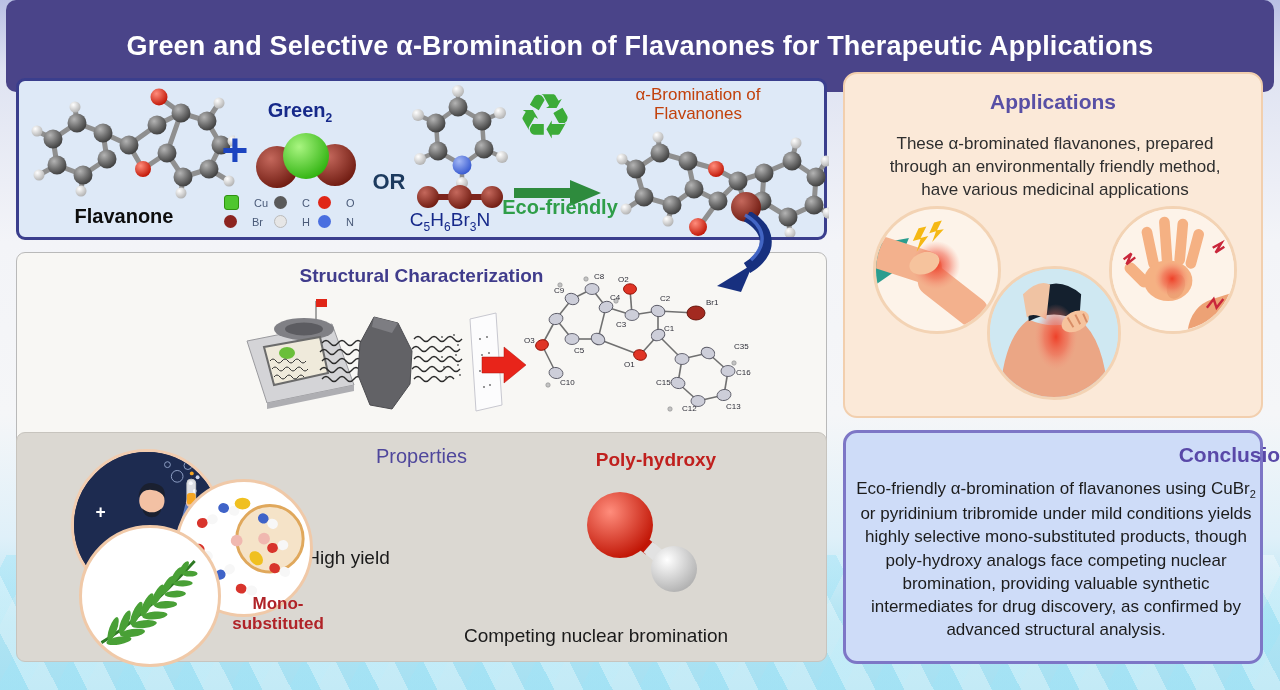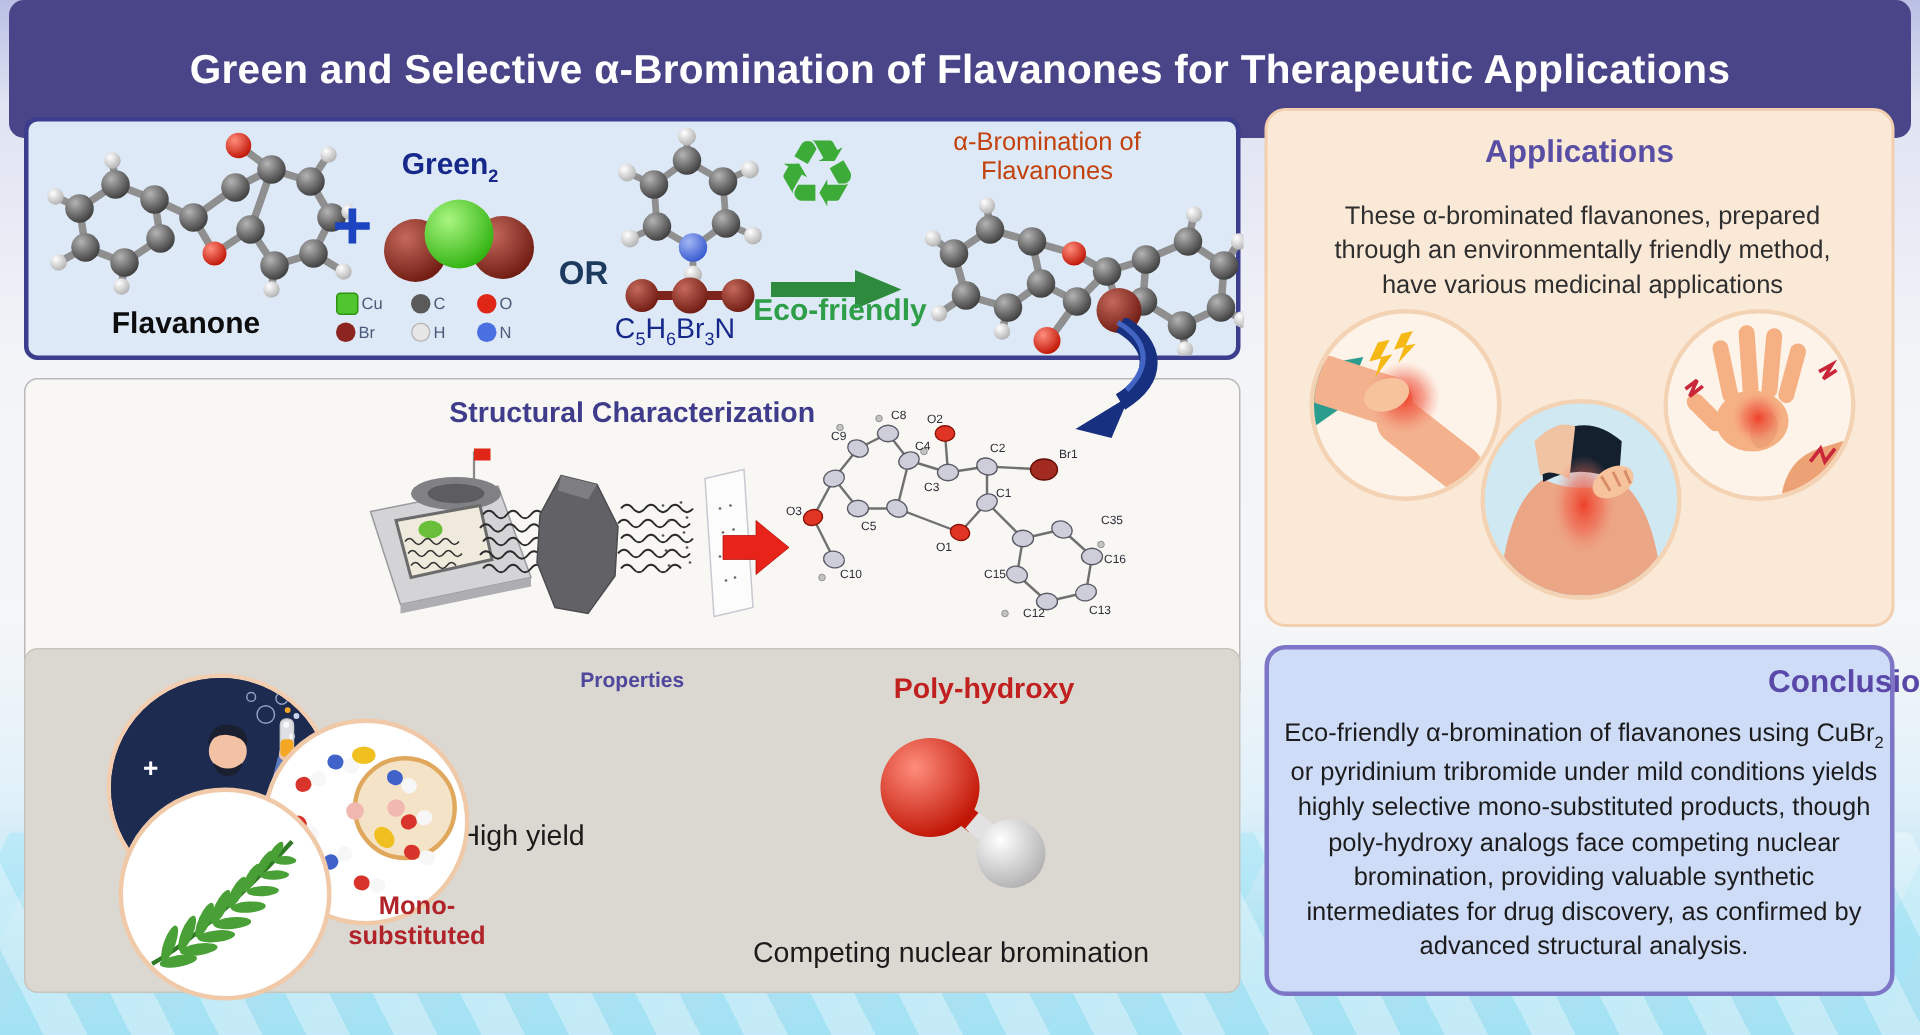--- a/index.html
+++ b/index.html
@@ -20,47 +20,47 @@
   .panel-apps{left:843px;top:72px;width:420px;height:346px;background:#fbe9d8;border:2px solid #f2cfae;border-radius:14px;}
   .panel-conc{left:843px;top:430px;width:420px;height:234px;background:#cedcf8;border:3px solid #7d76c6;border-radius:14px;}
   .abs{position:absolute;}
   
   .flavanone-label{left:25px;top:124px;width:160px;text-align:center;font-size:20px;font-weight:bold;color:#0d0d0d;}
   .plus-sign{left:196px;top:42px;width:40px;text-align:center;font-size:46px;font-weight:bold;color:#1c44c0;}
   .cubr2-label{left:221px;top:18px;width:120px;text-align:center;font-size:20px;font-weight:bold;color:#16298a;}
   .cubr2-label sub,.formula-label sub{font-size:12px;}
   .or-label{left:345px;top:52px;width:50px;text-align:center;font-size:22px;font-weight:bold;color:#1c3a5e;margin-top:36px;}
   .legend{left:205px;top:114px;display:grid;grid-template-columns:50px 44px 46px;row-gap:5px;}
-  .legend-item{display:flex;align-items:center;gap:2px;}
+  .legend-item{display:flex;align-items:center;gap:15px;}
   .legend-dot{width:13px;height:13px;border-radius:50%;}
   .legend-dot.sq{border-radius:3px;}
   .dot-cu{background:#4fc62f;border:1px solid #2f9210;}
   .dot-c{background:#5a5a5a;}
   .dot-o{background:#e02617;}
   .dot-br{background:#8c2420;}
   .dot-h{background:#e6e6e6;border:1px solid #bbb;box-sizing:border-box;}
   .dot-n{background:#4a6fe0;}
   .legend-item span{font-size:11px;color:#4a5a78;}
   .formula-label{left:377px;top:128px;width:108px;text-align:center;font-size:19px;font-weight:normal;color:#16298a;}
   .recycle-icon{left:498px;top:-4px;font-size:62px;line-height:80px;color:#3cab38;}
   .eco-label{left:481px;top:115px;width:120px;text-align:center;font-size:20px;font-weight:600;color:#2f9e49;}
   .product-title{left:574px;top:4px;width:210px;text-align:center;font-size:17px;line-height:19px;color:#c2410c;}
   
   .struct-title{left:0;top:12px;width:100%;text-align:center;font-size:19px;font-weight:bold;color:#403c8c;}
   .methods-text{left:14px;top:44px;width:250px;text-align:center;font-size:19px;line-height:1.22;color:#c33b32;}
   
-  .props-title{left:0;top:12px;width:100%;text-align:center;font-size:14px;font-weight:bold;color:#4f479c;}
+  .props-title{left:0;top:12px;width:100%;text-align:center;font-size:20px;font-weight:normal;color:#4f479c;}
   .circ{position:absolute;border-radius:50%;overflow:hidden;box-sizing:border-box;}
   .circ-scientist{left:54px;top:16px;width:152px;height:152px;border:3px solid #f2cdb0;background:#1d2b50;z-index:1;}
   .circ-pills{left:158px;top:46px;width:138px;height:138px;border:3px solid #f0c9a8;background:#ffffff;z-index:2;}
   .circ-fern{left:62px;top:92px;width:142px;height:142px;border:3px solid #f0c9a8;background:#ffffff;z-index:3;}
   .high-yield{left:271px;top:114px;width:120px;text-align:center;font-size:19px;color:#1a1a1a;}
   .mono-label{left:195px;top:161px;width:132px;text-align:center;font-size:17px;line-height:20px;font-weight:bold;color:#b02328;z-index:4;}
   .poly-label{left:539px;top:16px;width:200px;text-align:center;font-size:19px;font-weight:bold;color:#c0201e;}
-  .competing-label{left:447px;top:192px;width:340px;text-align:center;font-size:19px;color:#1a1a1a;}
+  .competing-label{left:447px;top:192px;width:340px;text-align:left;font-size:19px;color:#1a1a1a;}
   
   .apps-title{left:0;top:16px;width:100%;text-align:center;font-size:21px;font-weight:bold;color:#584fa5;}
   .apps-desc{left:8px;top:58px;width:404px;text-align:center;font-size:17px;line-height:23px;color:#2e2e2e;}
   .circ-knee{left:28px;top:132px;width:128px;height:128px;border:3px solid #f3d3b4;background:#fdf3e9;z-index:1;}
   .circ-neck{left:142px;top:192px;width:134px;height:134px;border:3px solid #f3d3b4;background:#cfe8f2;z-index:2;}
   .circ-hand{left:264px;top:132px;width:128px;height:128px;border:3px solid #f3d3b4;background:#fdf3e9;z-index:1;}
   
   .conc-title{left:0;top:10px;width:100%;text-align:right;font-size:21px;font-weight:bold;color:#5948a8;margin-left:40px;}
   .conc-text{left:8px;top:44px;width:404px;text-align:center;font-size:17px;line-height:1.36;color:#1c1c1c;}
   .conc-text sub{font-size:11px;}

